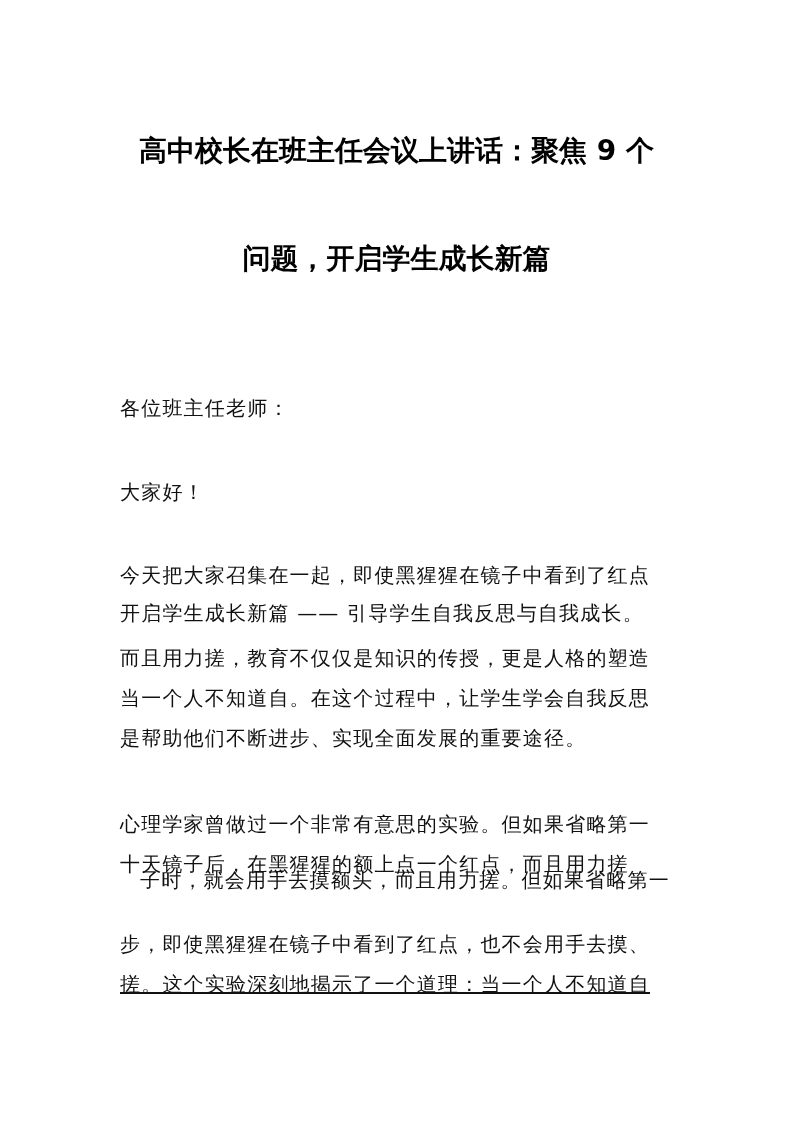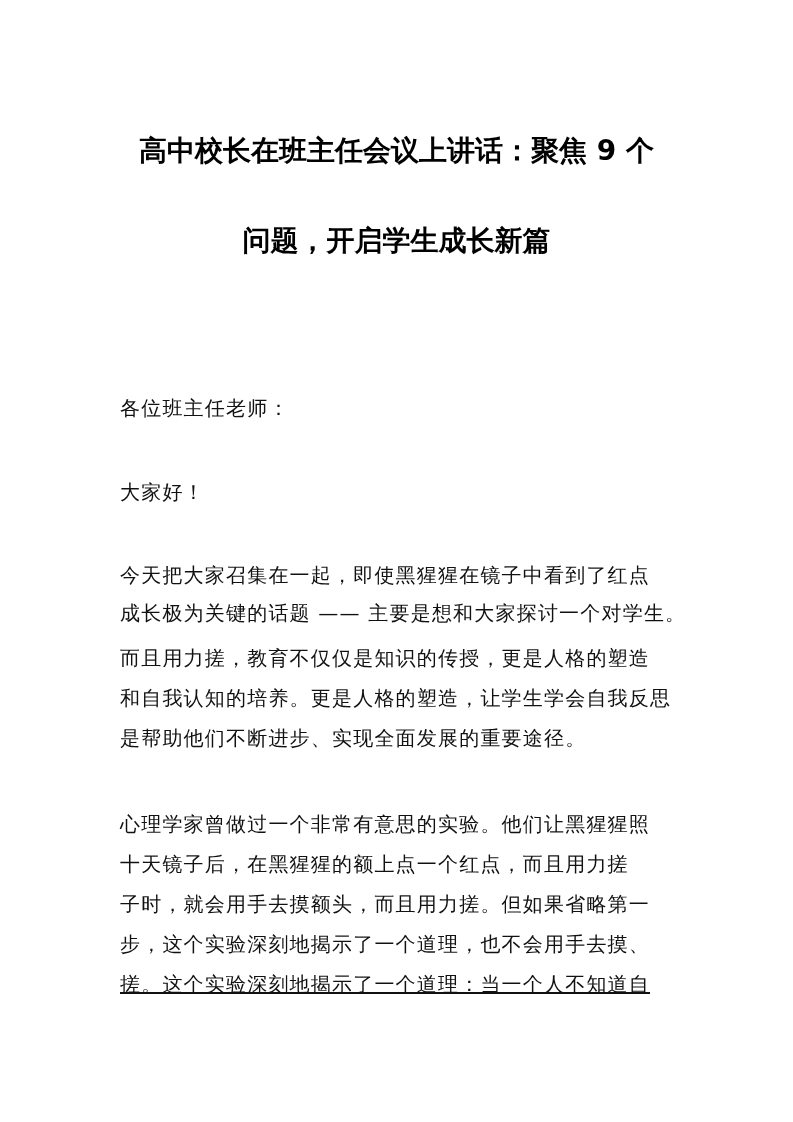--- a/index.html
+++ b/index.html
@@ -27,21 +27,21 @@
     left: 0;
     width: 793px;
     text-align: center;
     font-size: 28px;
     font-weight: bold;
     letter-spacing: 0px;
     white-space: nowrap;
     color: #000000;
   }
   .t1 { top: 132px; }
-  .t2 { top: 222px; }
+  .t2 { top: 240px; }
 
   .body-line {
     position: absolute;
     left: 120px;
     width: 560px;
     font-size: 20px;
     line-height: 24px;
     white-space: nowrap;
     color: #111111;
     letter-spacing: 1.2px;
@@ -53,27 +53,27 @@
 <div class="page">
 
   <div class="title-line t1">高中校长在班主任会议上讲话：聚焦 9 个</div>
   <div class="title-line t2">问题，开启学生成长新篇</div>
 
   <div class="body-line" style="top:480px;">大家好！</div>
   <div class="body-line" style="top:396px;">各位班主任老师：</div>
 
   <div>
     <div class="body-line" style="top:563px;">今天把大家召集在一起，即使黑猩猩在镜子中看到了红点</div>
-    <div class="body-line" style="top:601px;">成长极为关键的话题 —— 主要是想和大家探讨一个对学生。</div>
+    <div class="body-line" style="top:601px;">开启学生成长新篇 —— 引导学生自我反思与自我成长。</div>
     <div class="body-line" style="top:646px;">而且用力搓，教育不仅仅是知识的传授，更是人格的塑造</div>
-    <div class="body-line" style="top:686px;">和自我认知的培养。更是人格的塑造，让学生学会自我反思</div>
+    <div class="body-line" style="top:686px;">当一个人不知道自。在这个过程中，让学生学会自我反思</div>
     <div class="body-line" style="top:726px;">是帮助他们不断进步、实现全面发展的重要途径。</div>
   </div>
 
   <div>
-    <div class="body-line" style="top:812px;">心理学家曾做过一个非常有意思的实验。他们让黑猩猩照</div>
+    <div class="body-line" style="top:812px;">心理学家曾做过一个非常有意思的实验。但如果省略第一</div>
     <div class="body-line" style="top:852px;">十天镜子后，在黑猩猩的额上点一个红点，而且用力搓</div>
-    <div class="body-line" style="top:892px;">子时，就会用手去摸额头，而且用力搓。但如果省略第一</div>
-    <div class="body-line" style="top:932px;">步，这个实验深刻地揭示了一个道理，也不会用手去摸、</div>
+    <div class="body-line" style="top:868px;margin-left:20px;">子时，就会用手去摸额头，而且用力搓。但如果省略第一</div>
+    <div class="body-line" style="top:932px;">步，即使黑猩猩在镜子中看到了红点，也不会用手去摸、</div>
     <div class="body-line" style="top:972px;text-decoration:underline;">搓。这个实验深刻地揭示了一个道理：当一个人不知道自</div>
   </div>
 
 </div>
 
 </body></html>

